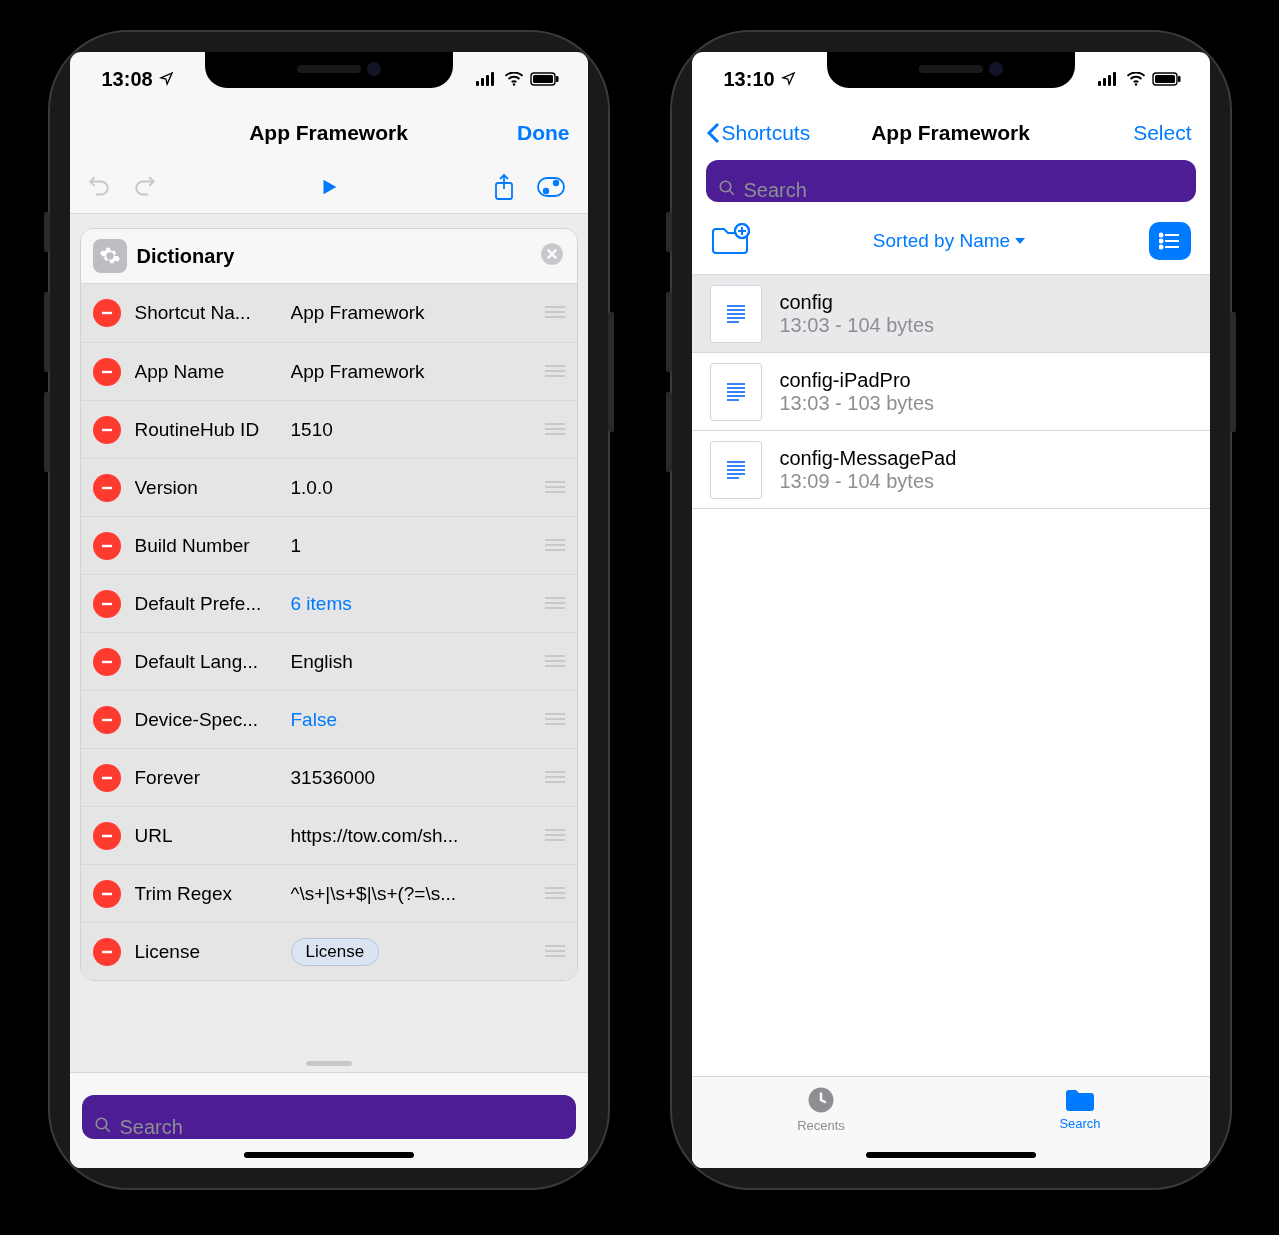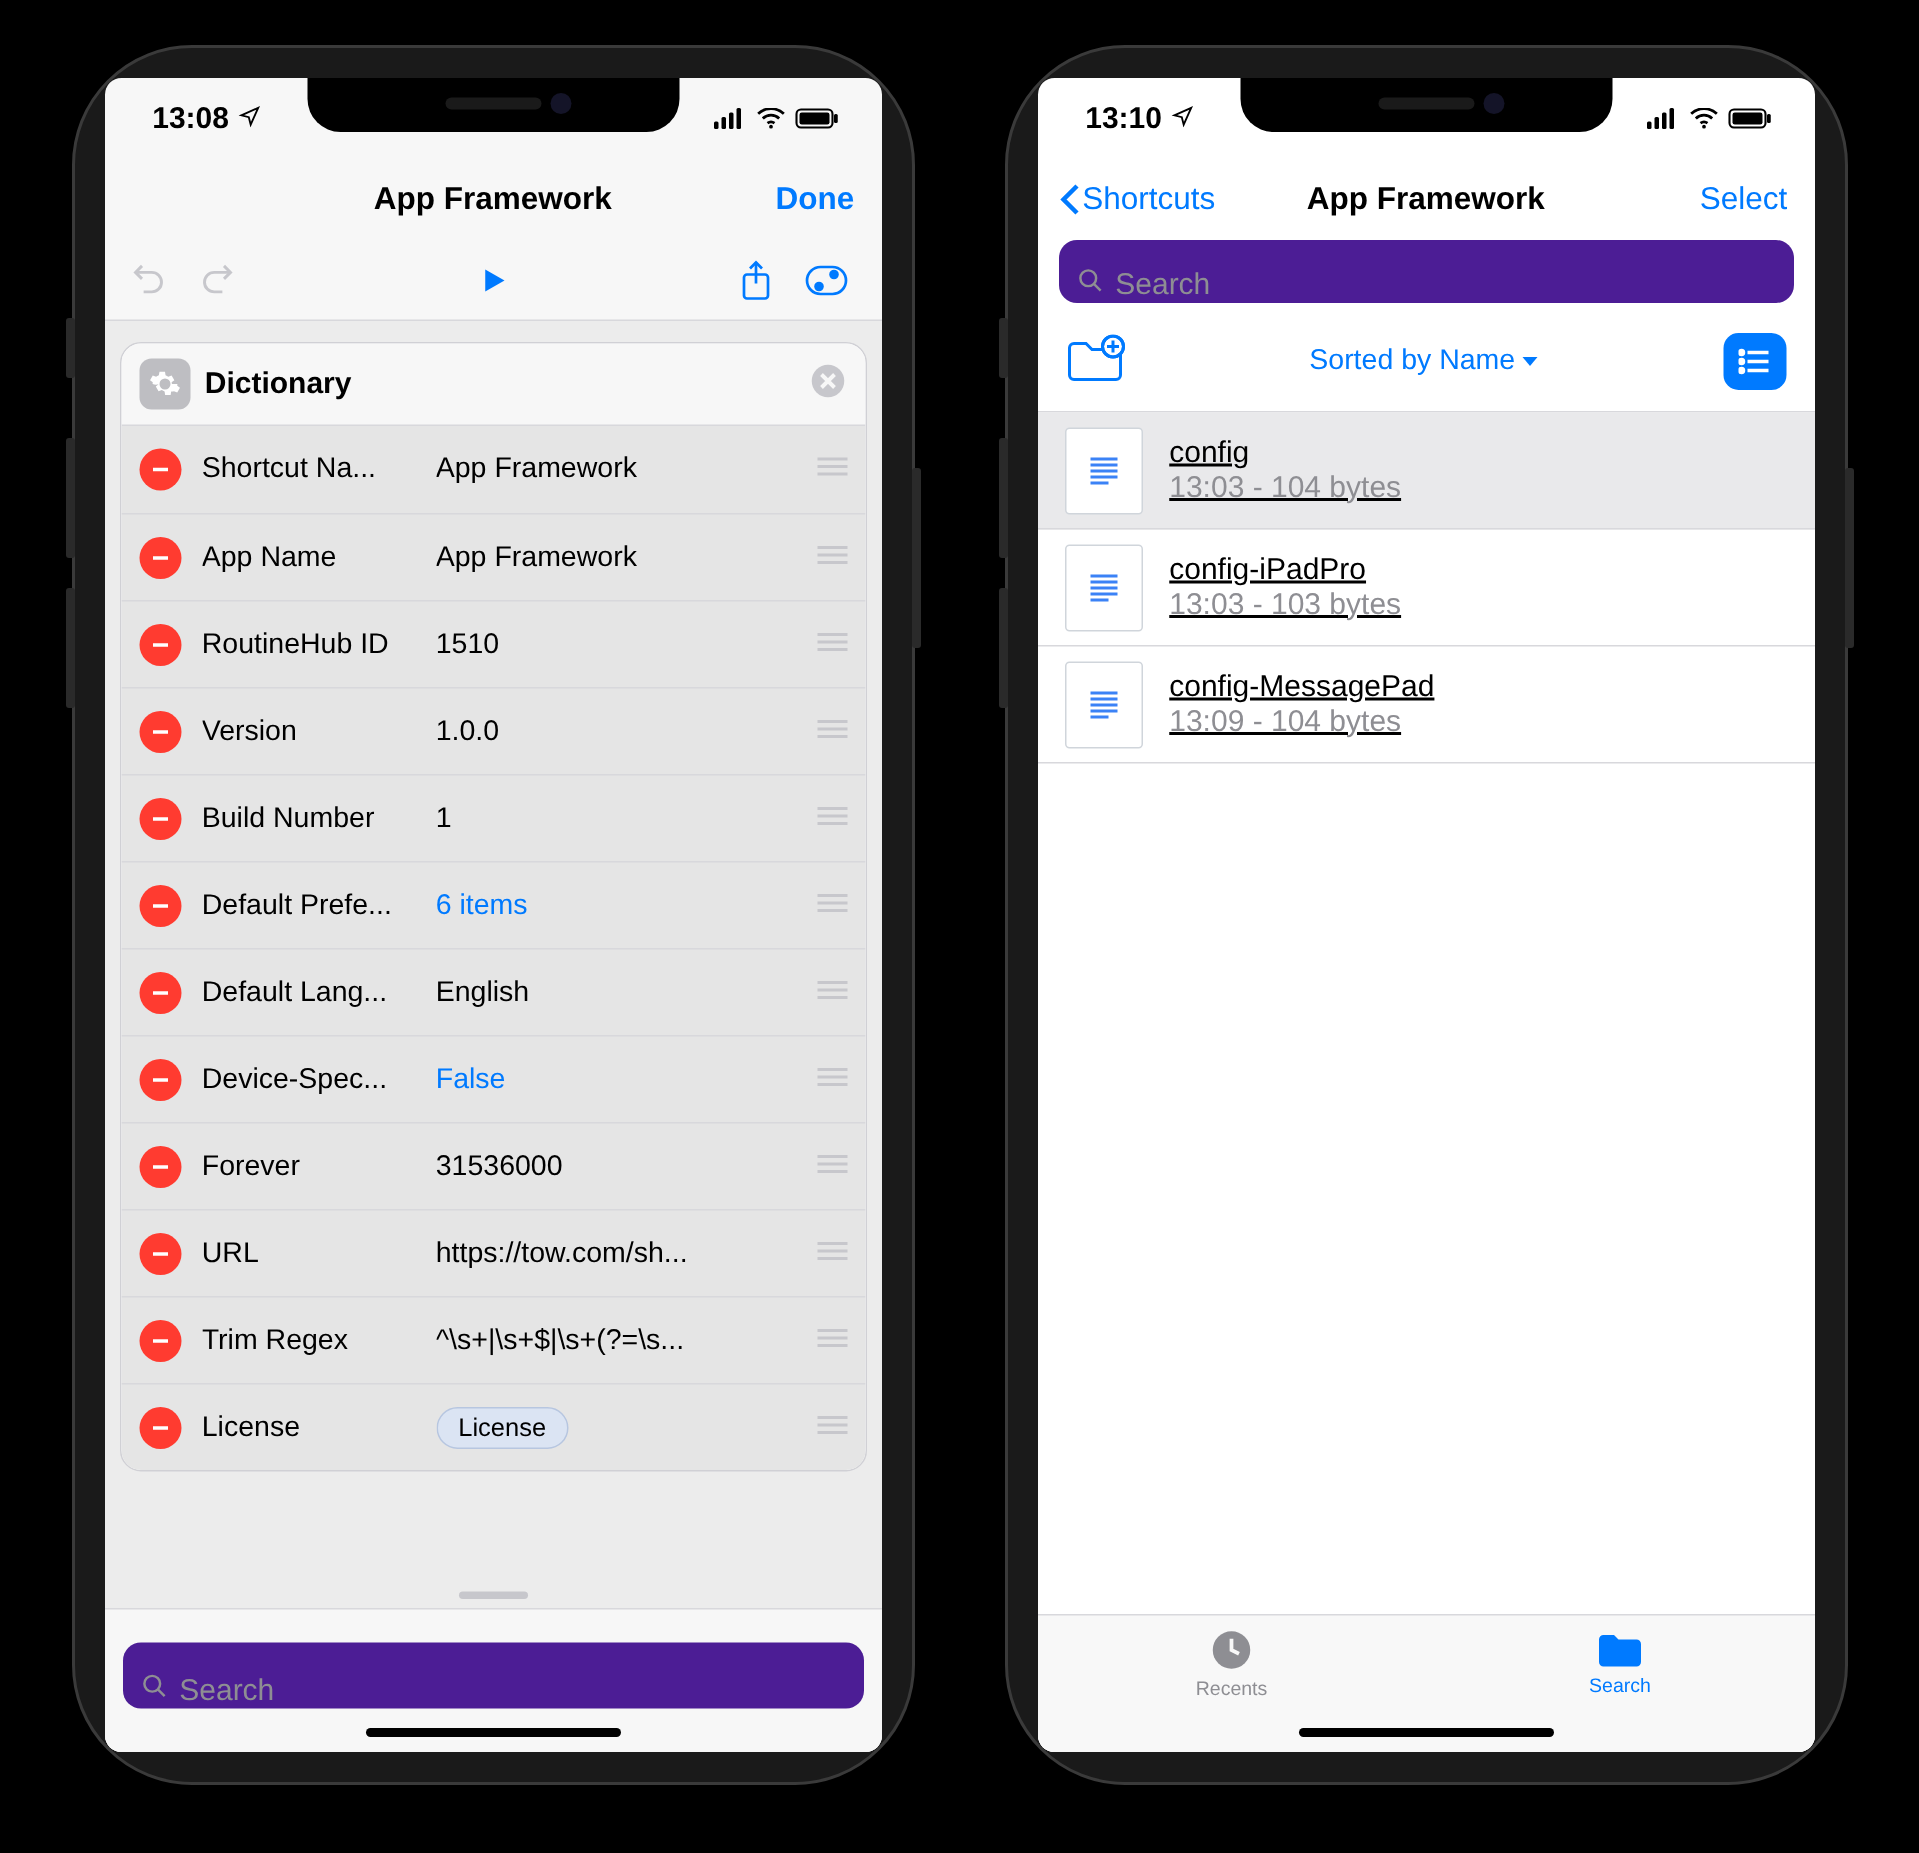--- a/index.html
+++ b/index.html
@@ -172,21 +172,21 @@
   }
   .folder-add{color:var(--ios-blue);}
   .sort-label{color:var(--ios-blue);font-size:19px;display:flex;align-items:center;gap:4px;}
   .view-toggle{
     width:42px;height:38px;border-radius:10px;background:var(--ios-blue);
     display:flex;align-items:center;justify-content:center;color:#fff;
   }
   .file-list{border-top:1px solid var(--sep);}
   .frow{
     display:flex;align-items:center;gap:18px;
-    padding:12px 18px;height:78px;border-bottom:1px solid var(--sep);text-decoration:underline;
+    padding:12px 18px;height:78px;border-bottom:1px solid var(--sep);
   }
   .frow.selected{background:#e9e9eb;}
   .doc-icon{
     width:52px;height:58px;border-radius:3px;background:#fff;
     border:1px solid #d0d5db;position:relative;flex-shrink:0;
     display:flex;align-items:center;justify-content:center;
   }
   .doc-icon svg{display:block;}
   .fname{font-size:20px;line-height:1.15;}
   .fmeta{font-size:20px;color:var(--ios-grey);}

